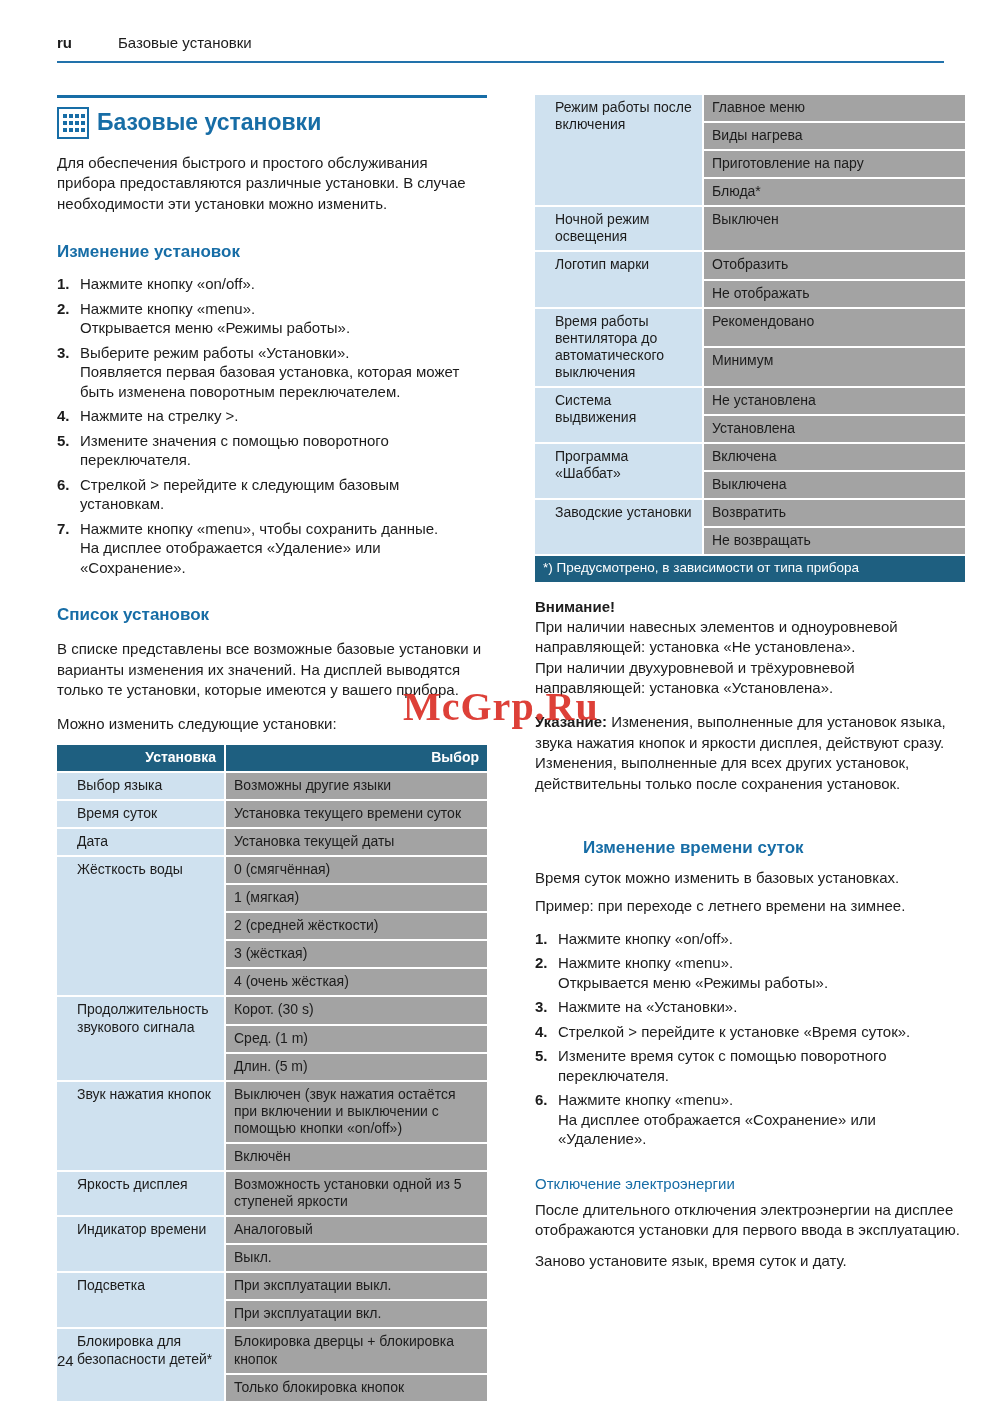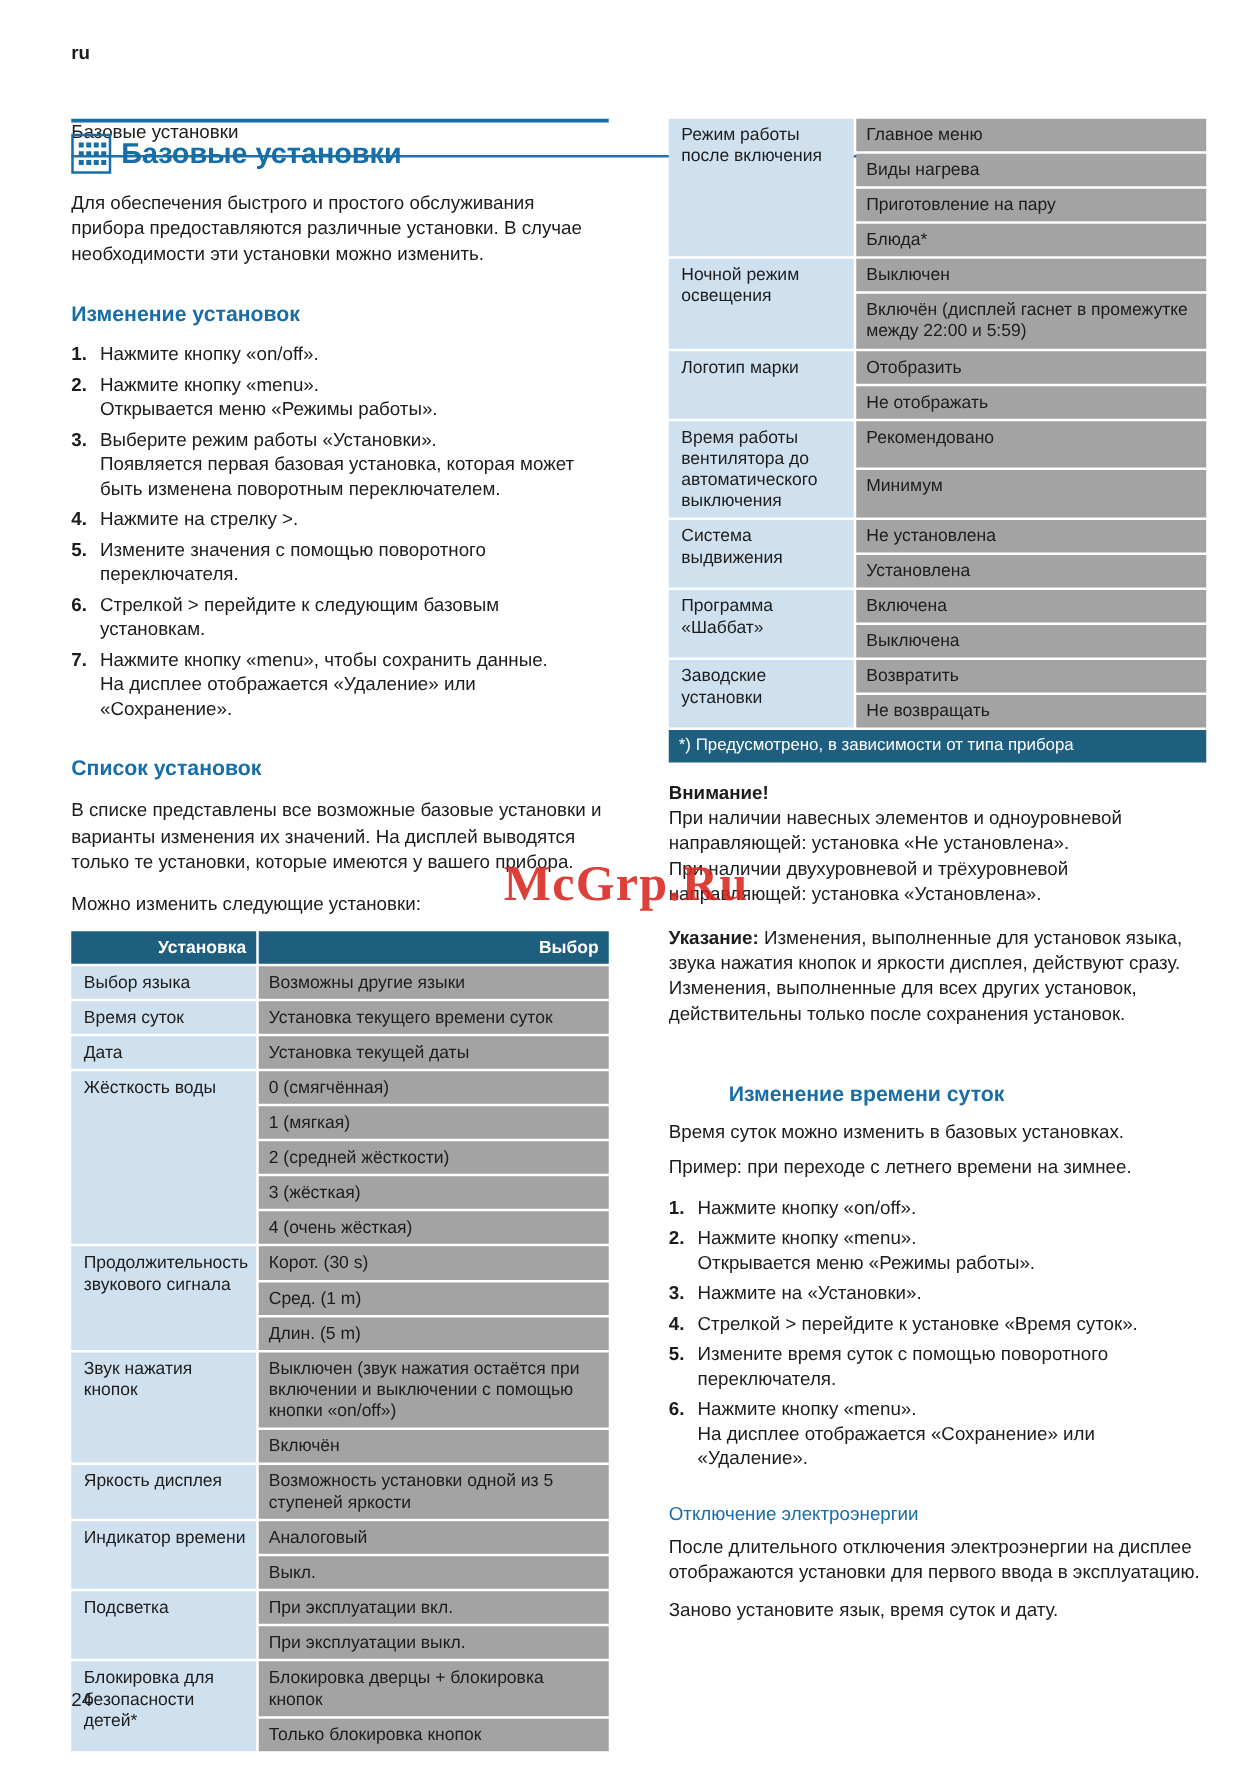--- a/index.html
+++ b/index.html
@@ -8,21 +8,21 @@
     width:1000px; height:1414px; background:#ffffff;
     font-family:"Liberation Sans", sans-serif;
     color:#1c1c1c;
   }
   .page { position:relative; width:1000px; height:1414px; background:#fff; overflow:hidden; }
 
   
   .pagehead {
     position:absolute; left:57px; top:34px; width:887px;
     padding-bottom:10px; border-bottom:2px solid #2272ab;
-    display:flex; align-items:baseline; gap:46px; font-size:15px;flex-direction:column;
+    display:flex; align-items:baseline; gap:46px; font-size:15px;
   }
   .pagehead .lang { font-weight:bold; }
 
   
   .col-left  { position:absolute; left:57px;  top:95px; width:430px; }
   .col-right { position:absolute; left:535px; top:95px; width:430px; }
 
   
   .title-block { border-top:3px solid #176da6; padding-top:9px; display:flex; align-items:center; gap:8px; }
   .title-icon {
@@ -42,21 +42,21 @@
   
   .steps { margin-top:12px; }
   .step { display:flex; font-size:15px; line-height:1.3; margin-bottom:5px; }
   .step-num { width:23px; flex:0 0 auto; font-weight:bold; }
   .step-text { white-space:pre-line; }
 
   
   .stable { width:100%; font-size:14px; line-height:1.22; margin-top:10px; }
   .trow { display:flex; margin-bottom:2px; }
   .tname {
-    width:148px; flex:0 0 auto; background:#cfe1ef; padding:4px 8px 5px 10px; margin-right:2px;
+    width:167px; flex:0 0 auto; background:#cfe1ef; padding:4px 8px 5px 20px; margin-right:2px;
   }
   .topts { flex:1 1 auto; display:flex; flex-direction:column; gap:2px; }
   .topt { background:#a3a3a3; padding:4px 8px 5px 8px; flex:1 1 auto; }
   .trow.thead .tname, .trow.thead .topt { background:#1e5f80; color:#fff; font-weight:bold;text-align:right; }
   .tfoot {
     background:#1e5f80; color:#fff; font-size:13.5px; padding:4px 8px 5px 8px; margin-bottom:2px;
   }
 
   .pre { white-space:pre-line; }
   .note b { font-weight:bold; }
@@ -204,22 +204,22 @@
       <div class="trow">
         <div class="tname">Индикатор времени</div>
         <div class="topts">
           <div class="topt">Аналоговый</div>
           <div class="topt">Выкл.</div>
         </div>
       </div>
       <div class="trow">
         <div class="tname">Подсветка</div>
         <div class="topts">
+          <div class="topt">При эксплуатации выкл.</div>
           <div class="topt">При эксплуатации вкл.</div>
-          <div class="topt">При эксплуатации выкл.</div>
         </div>
       </div>
       <div class="trow">
         <div class="tname">Блокировка для безопасности детей*</div>
         <div class="topts">
           <div class="topt">Блокировка дверцы + блокировка кнопок</div>
           <div class="topt">Только блокировка кнопок</div>
         </div>
       </div>
     </div>
@@ -234,21 +234,20 @@
           <div class="topt">Главное меню</div>
           <div class="topt">Виды нагрева</div>
           <div class="topt">Приготовление на пару</div>
           <div class="topt">Блюда*</div>
         </div>
       </div>
       <div class="trow">
         <div class="tname">Ночной режим освещения</div>
         <div class="topts">
           <div class="topt">Выключен</div>
-          <div class="topt">Включён (дисплей гаснет в промежутке между 22:00 и 5:59)</div>
         </div>
       </div>
       <div class="trow">
         <div class="tname">Логотип марки</div>
         <div class="topts">
           <div class="topt">Отобразить</div>
           <div class="topt">Не отображать</div>
         </div>
       </div>
       <div class="trow">

